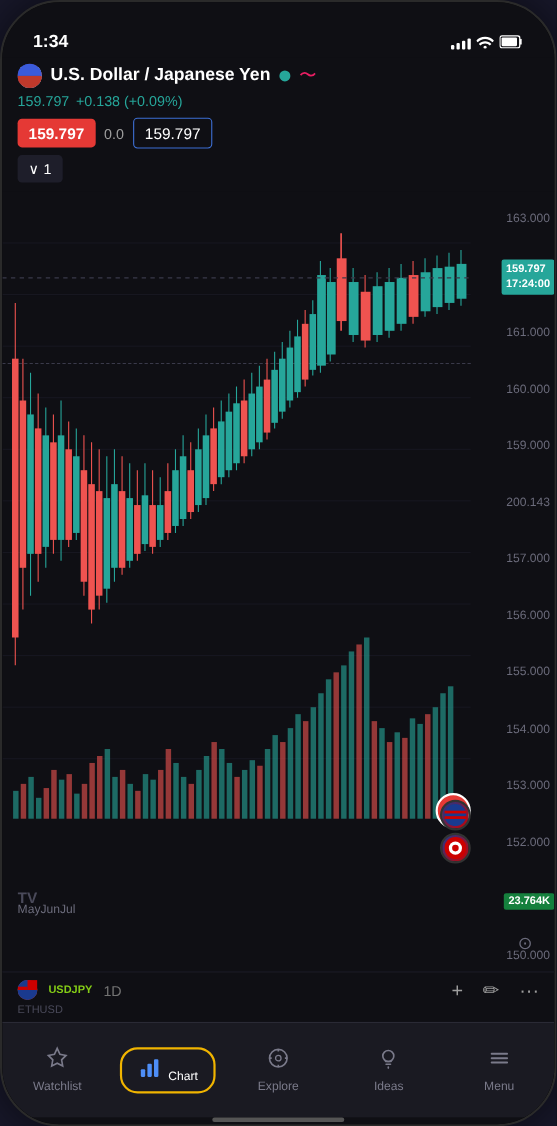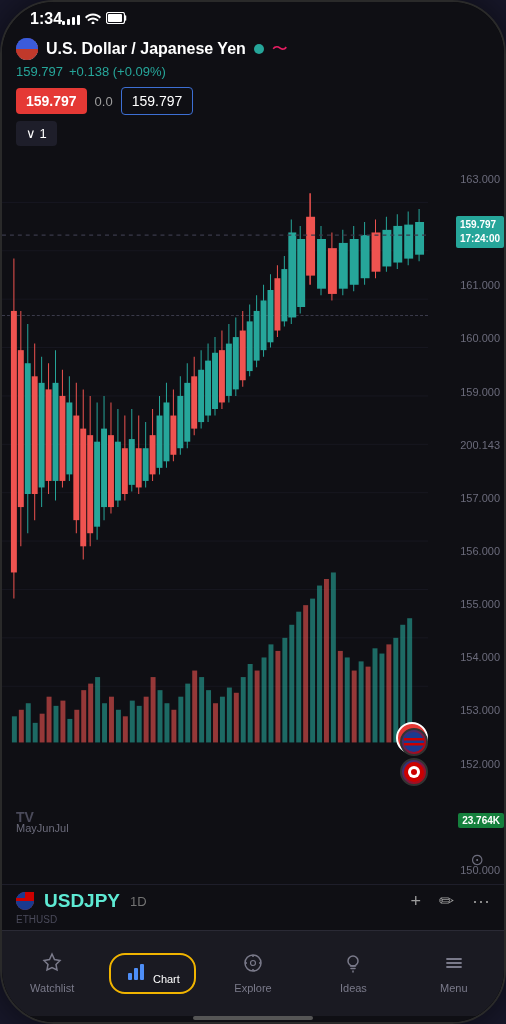--- a/index.html
+++ b/index.html
@@ -26,23 +26,23 @@
       height: 100%;
       background: #0f0f14;
       border-radius: 52px;
       overflow: hidden;
       display: flex;
       flex-direction: column;
     }
     
     .status-bar {
       display: flex;
-      justify-content: flex-start;
-      align-items: center;
-      padding: 8px 28px 4px;
+      justify-content: space-between;
+      align-items: center;
+      padding: 28px 28px 4px;
       background: #0f0f14;
       flex-shrink: 0;
     }
     .status-time {
       color: #fff;
       font-size: 16px;
       font-weight: 600;
     }
     .status-icons {
       display: flex;
@@ -263,22 +263,22 @@
       gap: 10px;
     }
     .ticker-flag {
       width: 18px;
       height: 18px;
       border-radius: 50%;
       background: linear-gradient(135deg, #3b5bdb 0%, #c0392b 50%);
       flex-shrink: 0;
     }
     .ticker-symbol {
-      color: #5eead4;
-      font-size: 19px;
+      color: #84cc16;
+      font-size: 10px;
       font-weight: 600;
     }
     .ticker-interval {
       color: #737373;
       font-size: 13px;
     }
     .ticker-actions {
       margin-left: auto;
       display: flex;
       align-items: center;

